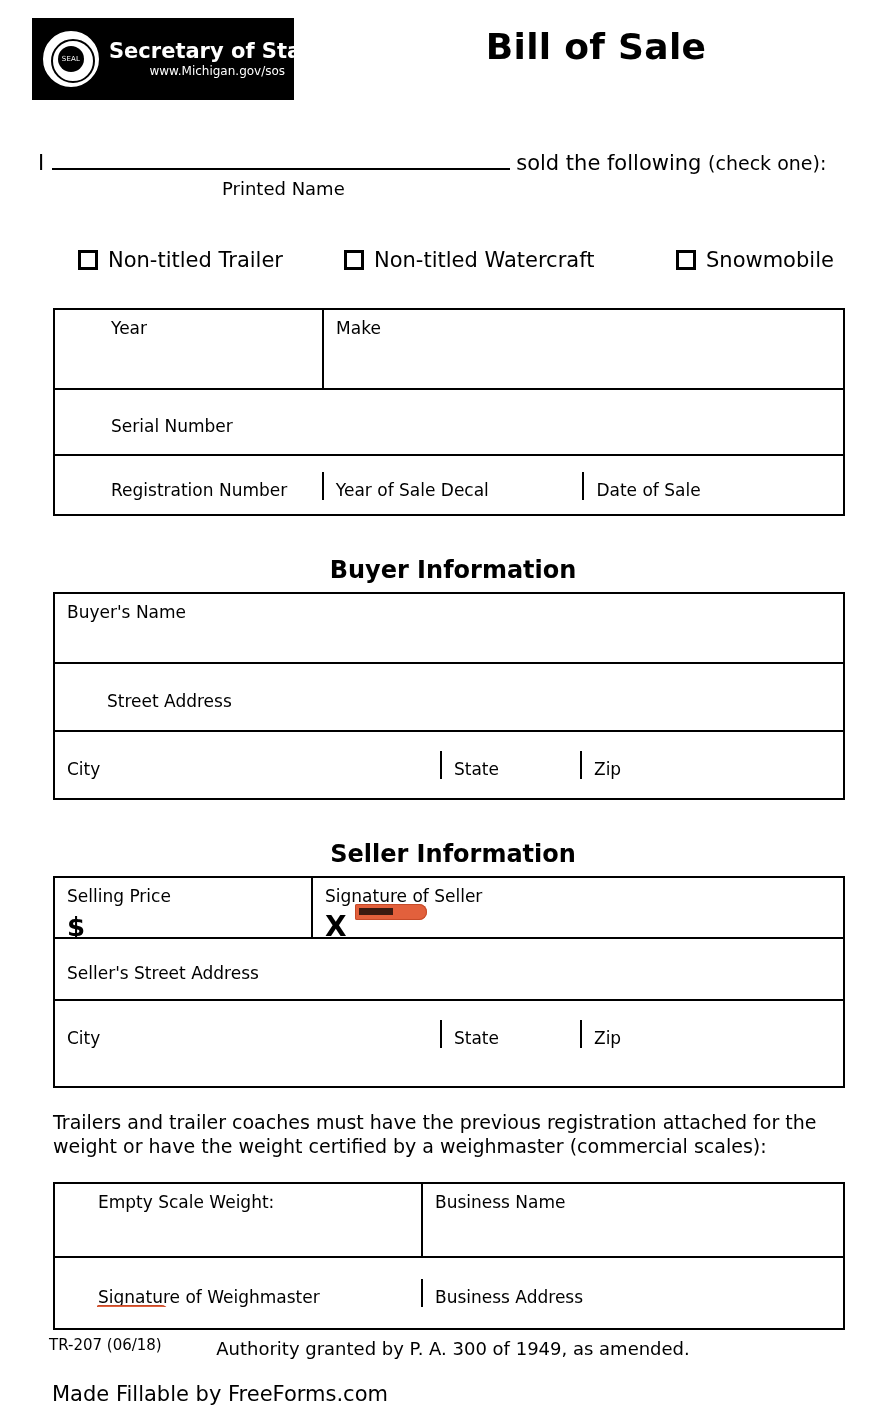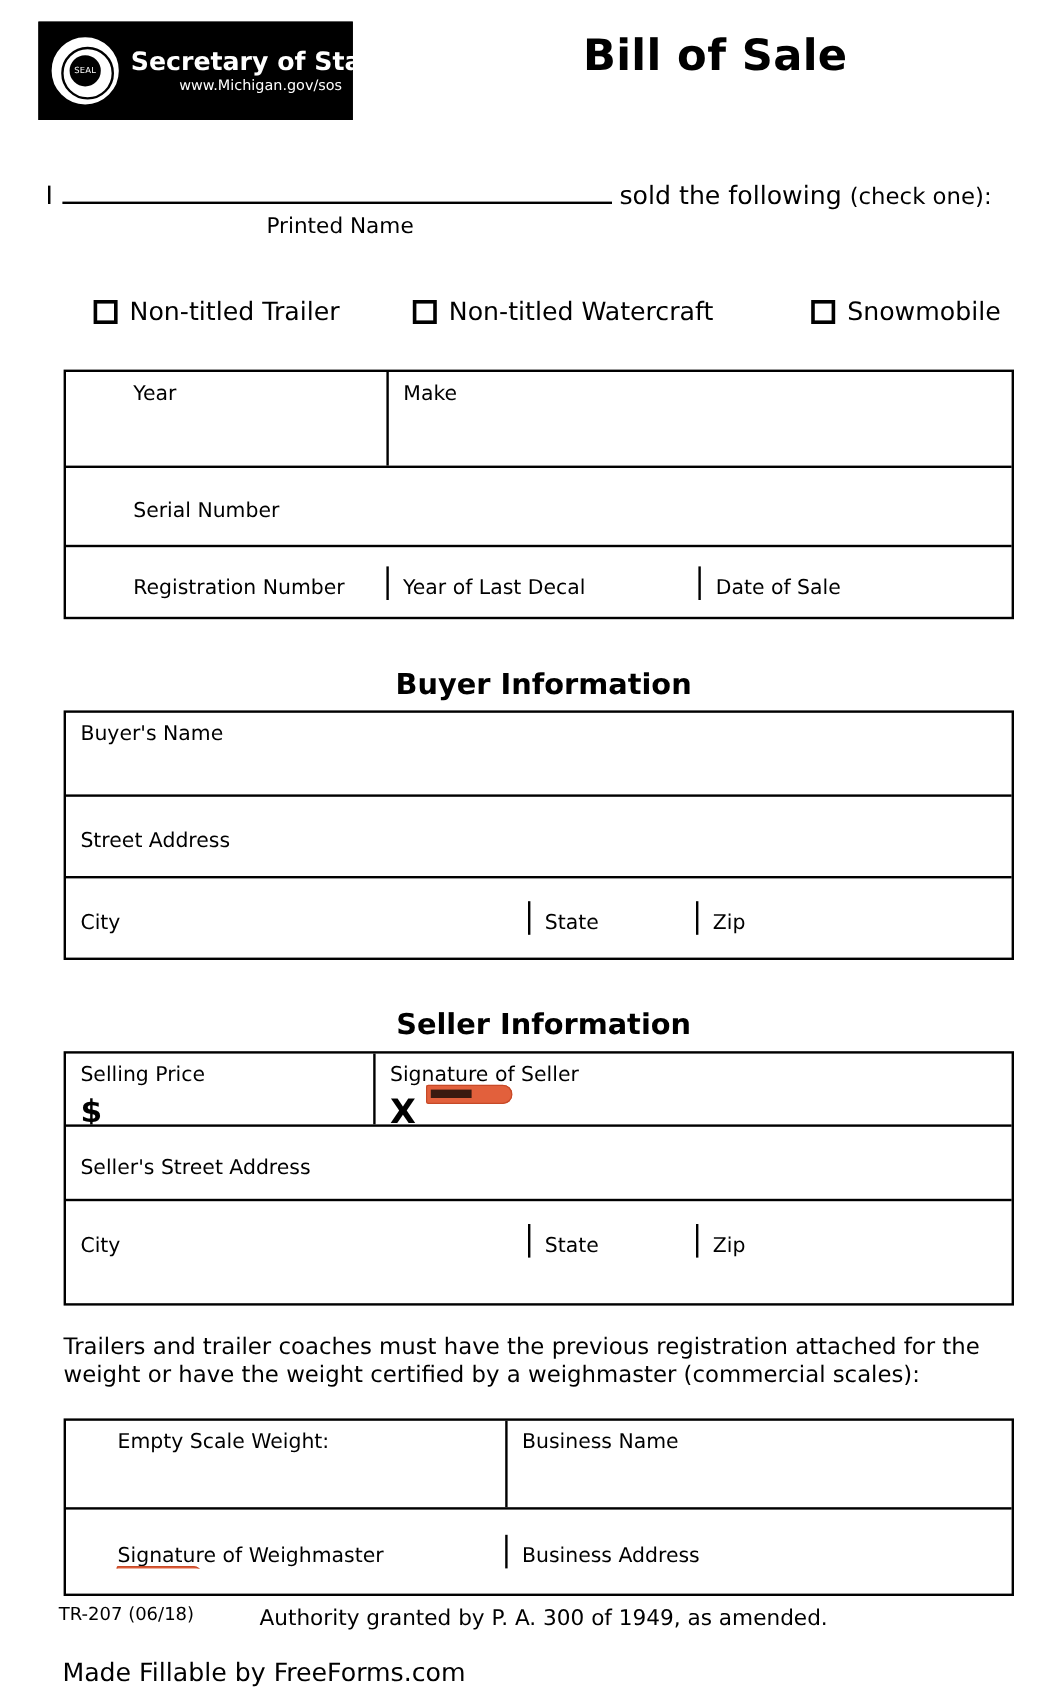--- a/index.html
+++ b/index.html
@@ -193,21 +193,21 @@
     position: absolute;
     width: 874px;
     left: 0;
     text-align: center;
     font-size: 24px;
     font-weight: bold;
   }
   #buyer-heading { top: 556px; }
   #buyer-table { left: 37px; top: 592px; width: 792px; height: 208px; }
   #buyer-table .row { height: 68px; }
-  #buyer-table .row:nth-child(2) { height: 68px; }
+  #buyer-table .row:nth-child(2) { height: 68px; padding-left: 40px; }
   #buyer-table .row:nth-child(3) { height: 68px; }
 
   #seller-heading { top: 840px; }
   #seller-table { left: 37px; top: 876px; width: 792px; height: 212px; }
   #seller-table .row:nth-child(1) { height: 59px; }
   #seller-table .row:nth-child(2) { height: 62px; }
   #seller-table .row:nth-child(3) { height: 68px; }
 
   .dollar {
     position: absolute;
@@ -325,21 +325,21 @@
   <div class="tbl" id="vehicle-table">
     <div class="row">
       <div class="cell" style="width:236px"><span>Year</span></div>
       <div class="cell" style="width:552px"><span>Make</span></div>
     </div>
     <div class="row">
       <div class="cell" style="width:788px"><span>Serial Number</span></div>
     </div>
     <div class="row">
       <div class="cell" style="width:236px"><span>Registration Number</span></div>
-      <div class="cell" style="width:276px"><span>Year of Last Decal</span></div>
+      <div class="cell" style="width:276px"><span>Year of Sale Decal</span></div>
       <div class="cell" style="width:276px"><span>Date of Sale</span></div>
     </div>
   </div>
 
   <div class="section-heading" id="buyer-heading">Buyer Information</div>
   <div class="tbl" id="buyer-table">
     <div class="row">
       <div class="cell" style="width:788px"><span>Buyer's Name</span></div>
     </div>
     <div class="row">

